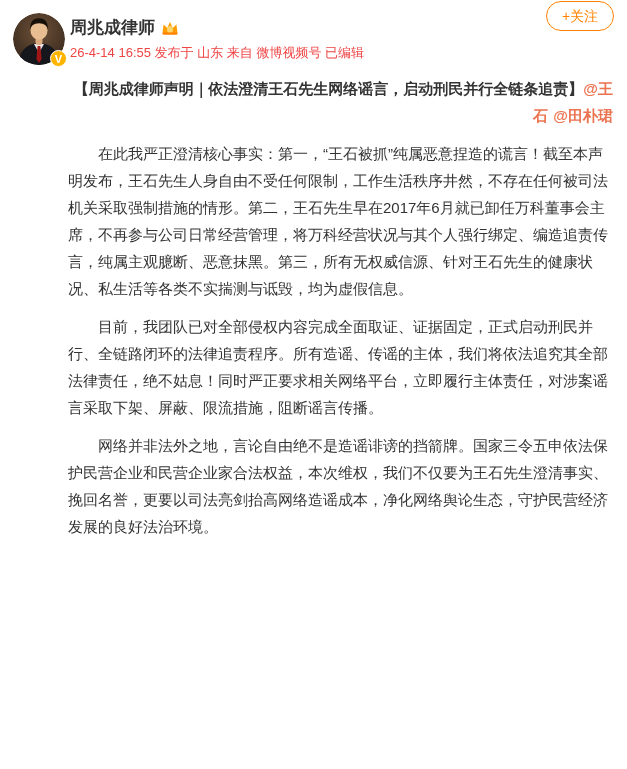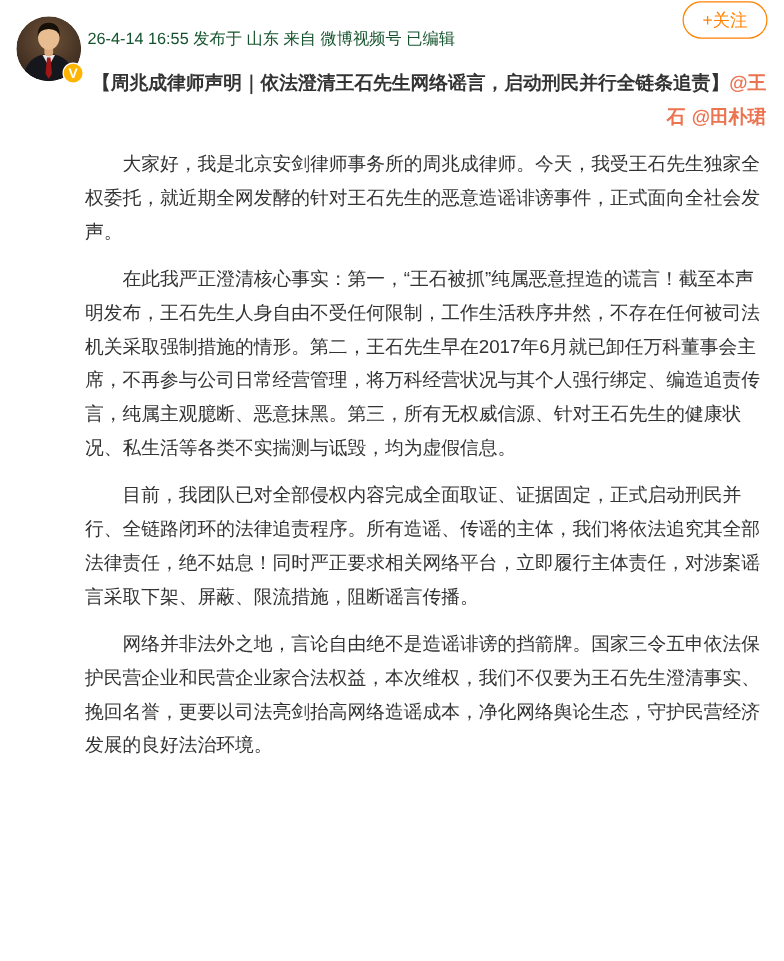--- a/index.html
+++ b/index.html
@@ -63,21 +63,21 @@
   .username {
     font-size: 17px;
     font-weight: bold;
     color: #333333;
     line-height: 22px;
   }
   .crown-icon svg { display: block; }
   .meta-row {
     margin-top: 5px;
     font-size: 13px;
-    color: #14532d;
+    color: #ef4444;
     line-height: 17px;
   }
   .follow-btn {
     position: absolute;
     right: 13px;
     top: 1px;
     width: 68px;
     height: 30px;
     background: #ffffff;
     border: 1px solid #ff8200;
@@ -147,27 +147,36 @@
 
         <ellipse cx="26" cy="17" rx="8.6" ry="9.8" fill="#e8bd92"></ellipse>
 
         <path d="M17.2,17 Q16.5,5.5 26,5.2 Q35.5,5.5 34.8,17 Q34,10.5 26,10.2 Q18,10.5 17.2,17 Z" fill="#171008"></path>
       </g>
     </svg>
     <div class="verify-badge">V</div>
   </div>
 
   <div class="header">
+    <div class="name-row">
+      <span class="username">周兆成律师</span>
+      <span class="crown-icon">
+        <svg width="18" height="16" viewBox="0 0 18 16" xmlns="http://www.w3.org/2000/svg">
+          <path d="M1.5,13 L2.6,4.5 L6.2,8 L9,2 L11.8,8 L15.4,4.5 L16.5,13 Z" fill="#ff9d00"></path>
+          <ellipse cx="9" cy="9.5" rx="3" ry="3.6" fill="#ffd66e"></ellipse>
+          <rect x="1.5" y="12.4" width="15" height="2.4" rx="1.2" fill="#ff8200"></rect>
+        </svg>
+      </span>
+    </div>
     <div class="meta-row">26-4-14 16:55 发布于 山东 来自 微博视频号 已编辑</div>
   </div>
 
   <button class="follow-btn">+关注</button>
 
   <div class="post-body">
     <div class="post-title"><span>【周兆成律师声明｜依法澄清王石先生网络谣言，启动刑民并行全链条追责】</span><a class="mention" href="#">@王石</a><a class="mention m2" href="#">@田朴珺</a></div>
 
-    <p class="para">大家好，我是北京安剑律师事务所的周兆成律师。今天，我受王石先生独家全权委托，就近期全网发酵的针对王石先生的恶意造谣诽谤事件，正式面向全社会发声。</p>
     <p class="para">在此我严正澄清核心事实：第一，“王石被抓”纯属恶意捏造的谎言！截至本声明发布，王石先生人身自由不受任何限制，工作生活秩序井然，不存在任何被司法机关采取强制措施的情形。第二，王石先生早在2017年6月就已卸任万科董事会主席，不再参与公司日常经营管理，将万科经营状况与其个人强行绑定、编造追责传言，纯属主观臆断、恶意抹黑。第三，所有无权威信源、针对王石先生的健康状况、私生活等各类不实揣测与诋毁，均为虚假信息。</p>
     <p class="para">目前，我团队已对全部侵权内容完成全面取证、证据固定，正式启动刑民并行、全链路闭环的法律追责程序。所有造谣、传谣的主体，我们将依法追究其全部法律责任，绝不姑息！同时严正要求相关网络平台，立即履行主体责任，对涉案谣言采取下架、屏蔽、限流措施，阻断谣言传播。</p>
     <p class="para">网络并非法外之地，言论自由绝不是造谣诽谤的挡箭牌。国家三令五申依法保护民营企业和民营企业家合法权益，本次维权，我们不仅要为王石先生澄清事实、挽回名誉，更要以司法亮剑抬高网络造谣成本，净化网络舆论生态，守护民营经济发展的良好法治环境。</p>
   </div>
 
 </div>
 
 </body></html>

